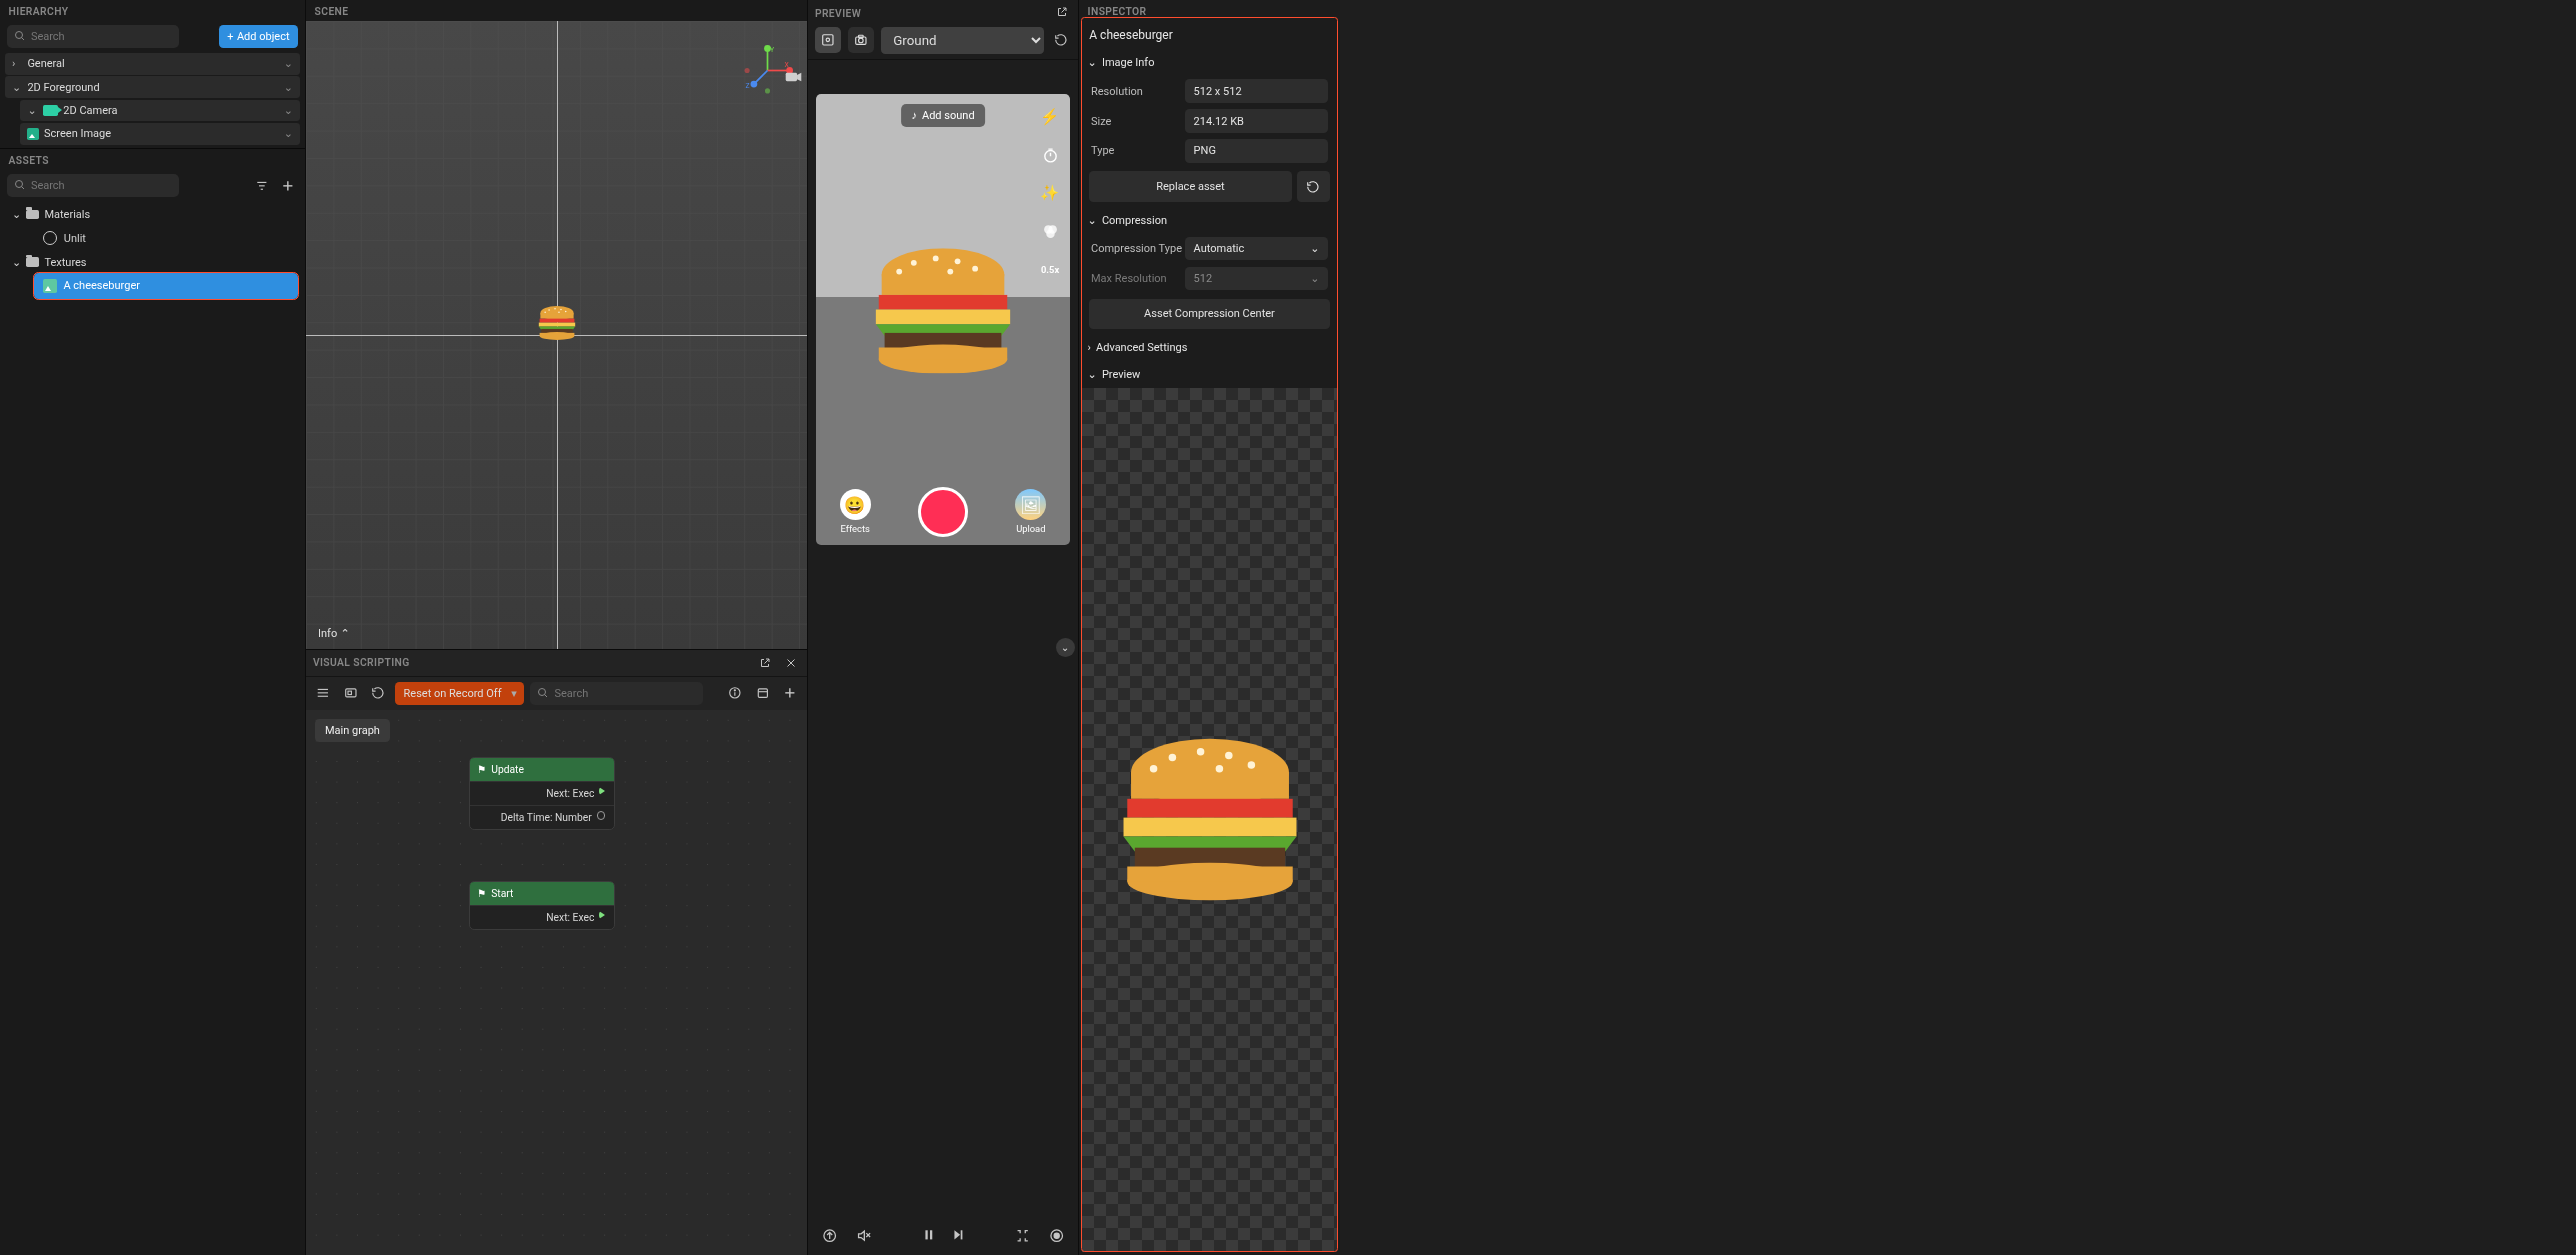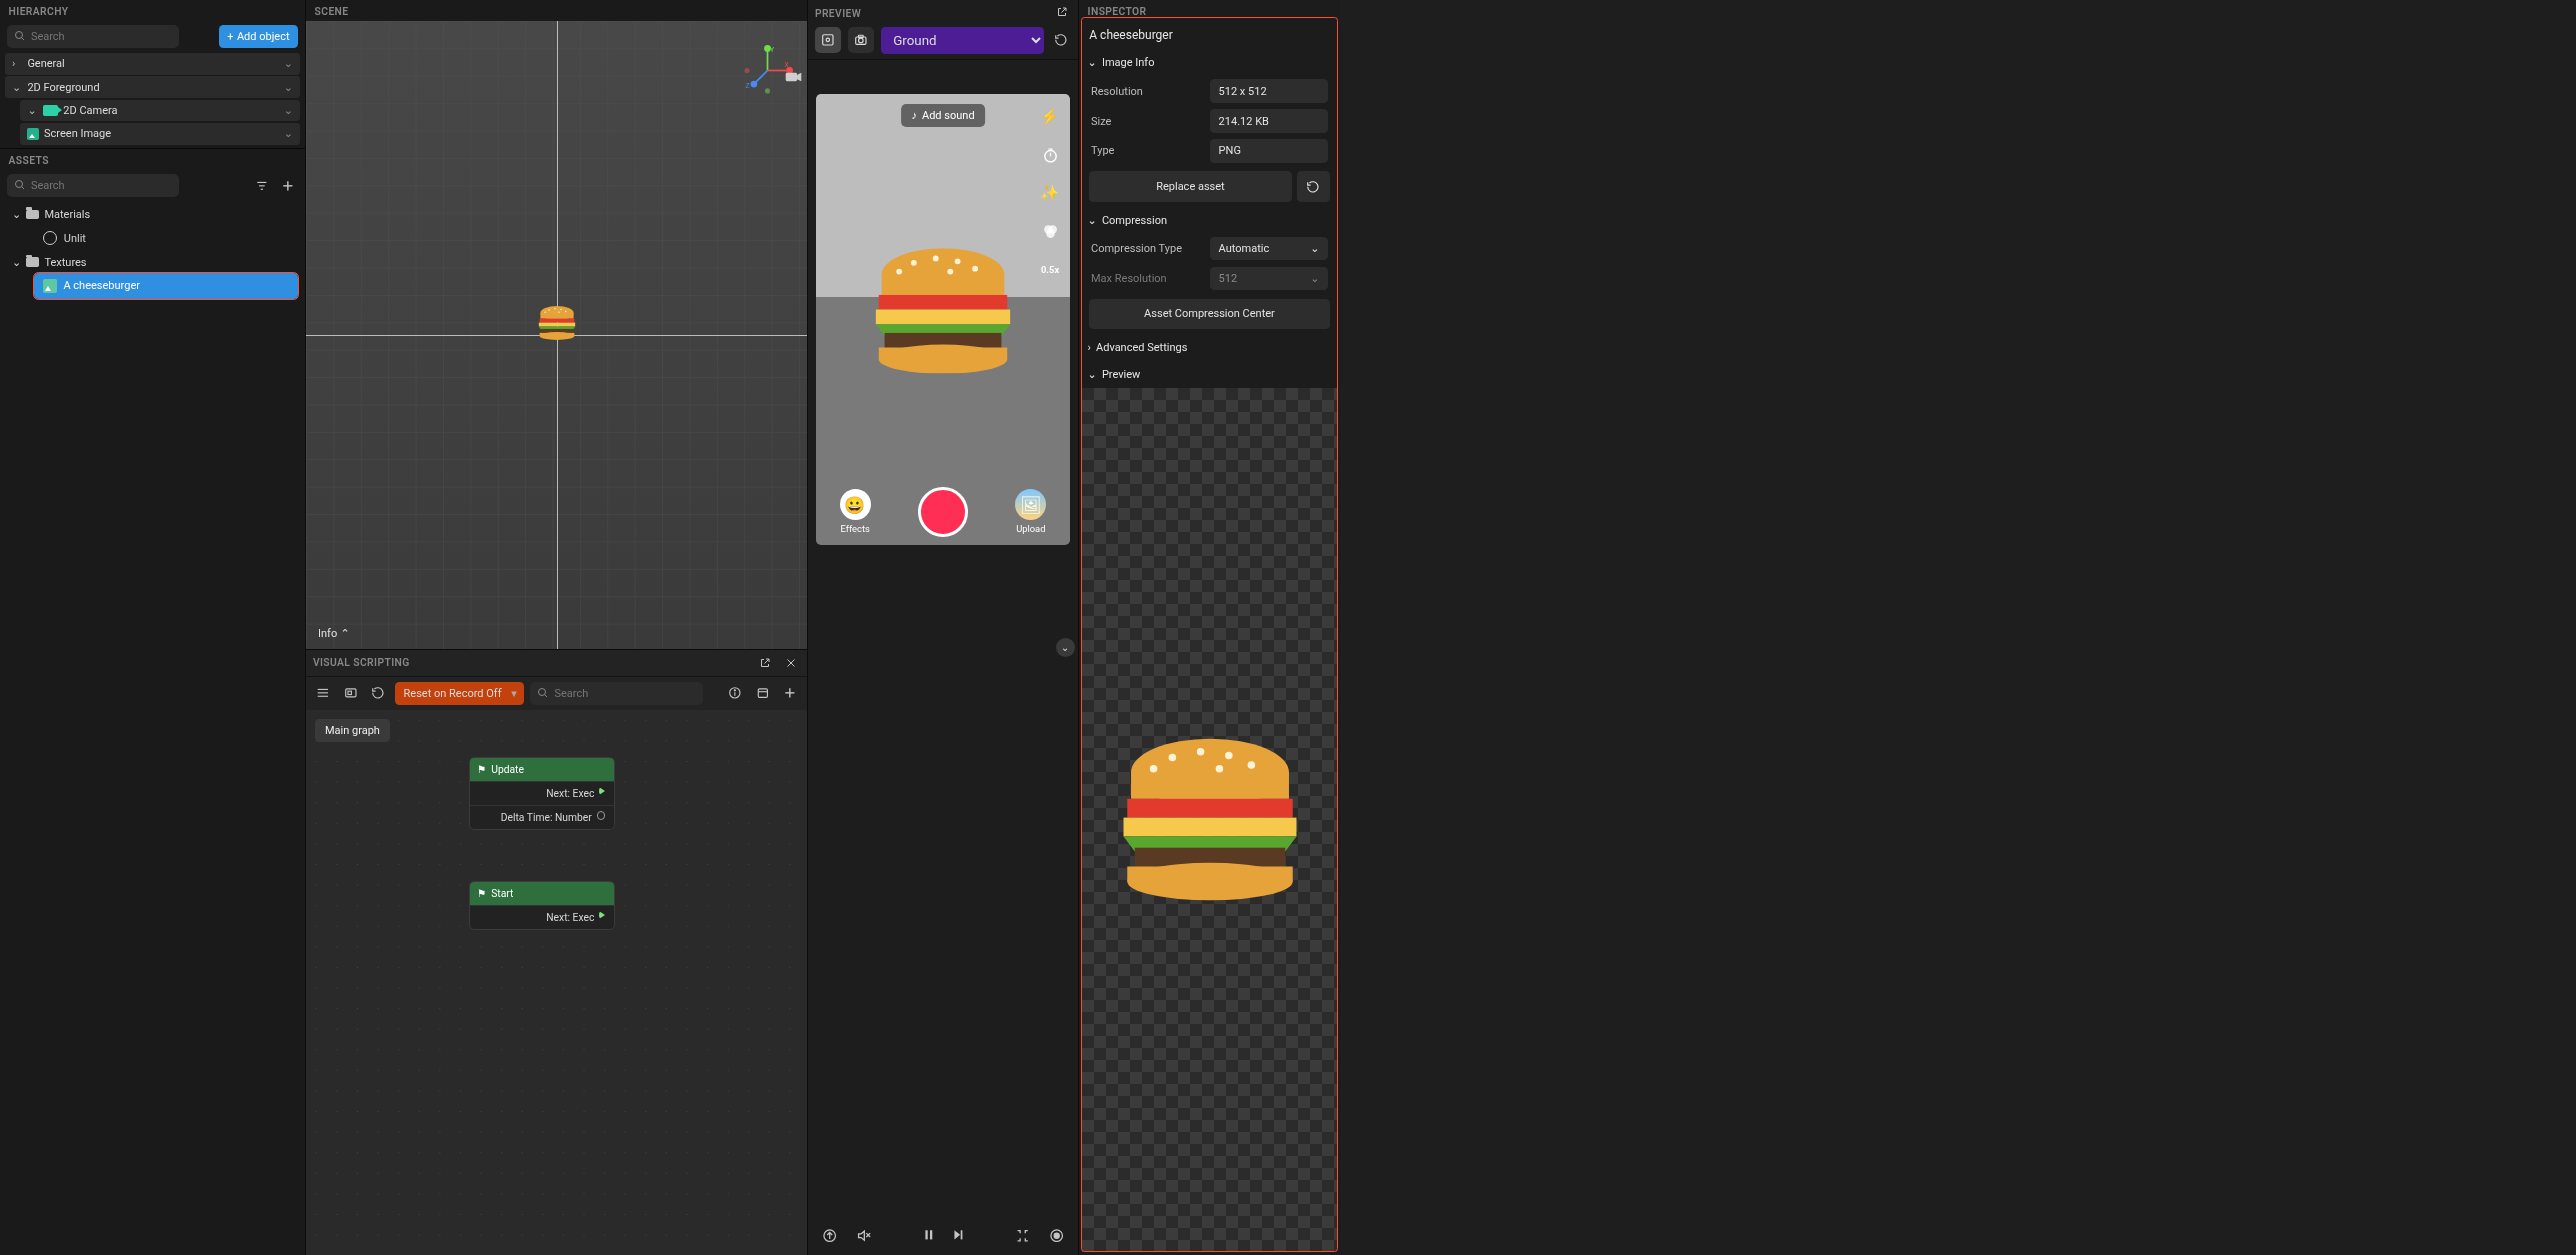--- a/index.html
+++ b/index.html
@@ -68,39 +68,39 @@
   .node-head { background:#2f6f3e; color:#fff; padding:5.1px 6.9px; display:flex; align-items:center; gap:5.1px; }
   .node-row { padding:5.1px 8.6px; display:flex; justify-content:flex-end; align-items:flex-start; gap:5.1px; color:#d7d7d7; border-top:0.9px solid #333; }
   .port { width:8.6px;height:8.6px;border-radius:50%;border:1.3px solid #9a9a9a; }
   .port.tri { width:0;height:0;border:none;border-top:4.3px solid transparent;border-bottom:4.3px solid transparent;border-left:6.9px solid #7fe07f; }
   
   .preview-col { display:flex; flex-direction:column; background:#1d1d1d; border-right:0.9px solid #0c0c0c; }
   .preview-head { display:flex; align-items:center; gap:6.9px; padding:1.7px 6.9px; }
   .preview-head .icon-btn { font-size:13px; }
   .chip { width:26px;height:26px;border-radius:5.1px;display:flex;align-items:center;justify-content:center;background:#2e2e2e;color:#ddd; }
   .chip.active { background:#454545; }
-  .preview-select { flex:1; background:#4c1d95;border:none;color:#ddd;padding:5.1px 8.6px;border-radius:4.3px; }
+  .preview-select { flex:1; background:#404040;border:none;color:#ddd;padding:5.1px 8.6px;border-radius:4.3px; }
   .preview-body { flex:1; position:relative; display:flex; flex-direction:column; align-items:center; }
   .device { margin-top:34px; width:254px; aspect-ratio:9/16; max-height:480px; background:linear-gradient(#bdbdbd 0 45%, #7a7a7a 45% 100%); border-radius:5.1px; position:relative; overflow:hidden; }
   .add-sound { position:absolute; top:10.3px; left:50%; transform:translateX(-50%); background:rgba(60,60,60,.7); color:#fff;padding:5.1px 10.3px;border-radius:5.1px;display:flex;gap:5.1px;align-items:center;font-size:11px; }
   .side-icons { position:absolute; right:6.9px; top:10.3px; display:flex; flex-direction:column; gap:12px; align-items:center; }
   .side-icons .sbtn{ width:26px;height:26px;display:flex;align-items:center;justify-content:center;color:#fff;font-size:15.4px; }
   .device-bottom { position:absolute; bottom:8.6px; left:0; right:0; display:flex; justify-content:space-around; align-items:center; }
   .shutter { width:50px;height:50px;border-radius:50%;background:#ff2e55;border:3.4px solid #fff; }
   .dev-btn { display:flex;flex-direction:column;align-items:center;gap:2.6px;color:#fff;font-size:9.4px; }
   .dev-btn .circ{width:31px;height:31px;border-radius:50%;background:#fff;display:flex;align-items:center;justify-content:center;font-size:17px;}
   .burger-big { position:absolute; left:50%; top:48%; transform:translate(-50%,-50%); width:146px; }
   .preview-footer { padding:8.6px 10.3px; display:flex; align-items:center; gap:12px; color:#c7c7c7; }
   .preview-footer .center{margin:0 auto;display:flex;gap:8.6px;}
   .scroll-pill { position:absolute; right:3.4px; top:50%; width:19px;height:19px;border-radius:50%;background:#3a3a3a;color:#ddd;display:flex;align-items:center;justify-content:center;font-size:10.3px; }
   
   .inspector { background:#1c1c1c; display:flex; flex-direction:column; position:relative; }
   .inspector-highlight { position:absolute; left:1.7px; right:1.7px; top:17px; bottom:3.4px; border:1.7px solid #ff4d2e; border-radius:3.4px; pointer-events:none; }
   .section-head { display:flex; align-items:center; gap:5.1px; color:#e7e7e7; font-size:11px; padding:6.9px 8.6px; cursor:pointer; }
-  .kv { display:flex; align-items:center; gap:25px; padding:3.4px 12px; }
+  .kv { display:flex; align-items:center; gap:0; padding:3.4px 12px; }
   .kv .k { flex:0 0 94px; color:#bcbcbc; font-size:11px; }
   .kv .v { flex:1; background:#2d2d2d; color:#e3e3e3; padding:5.1px 8.6px; border-radius:4.3px; font-size:11px; }
   .wide-btn { margin:5.1px 10.3px; background:#2d2d2d;color:#e3e3e3;border:none;padding:8.6px;border-radius:4.3px;font-size:11px;cursor:pointer; width:calc(100% - 20.6px); }
   .btn-row { display:flex; gap:5.1px; padding:0 10.3px; }
   .btn-row .wide-btn{ margin:5.1px 0; flex:1; }
   .btn-row .sq{ width:33px; flex:0 0 33px; display:flex;align-items:center;justify-content:center; }
   .insp-name { padding:6.9px 10.3px; color:#e8e8e8; font-size:12px; }
   .insp-preview { flex:1; margin:0 3.4px 3.4px; background:
       repeating-conic-gradient(#3b3b3b 0 25%, #2b2b2b 0 50%) 0 0/24px 24px;
       display:flex;align-items:center;justify-content:center; min-height:223px; }

